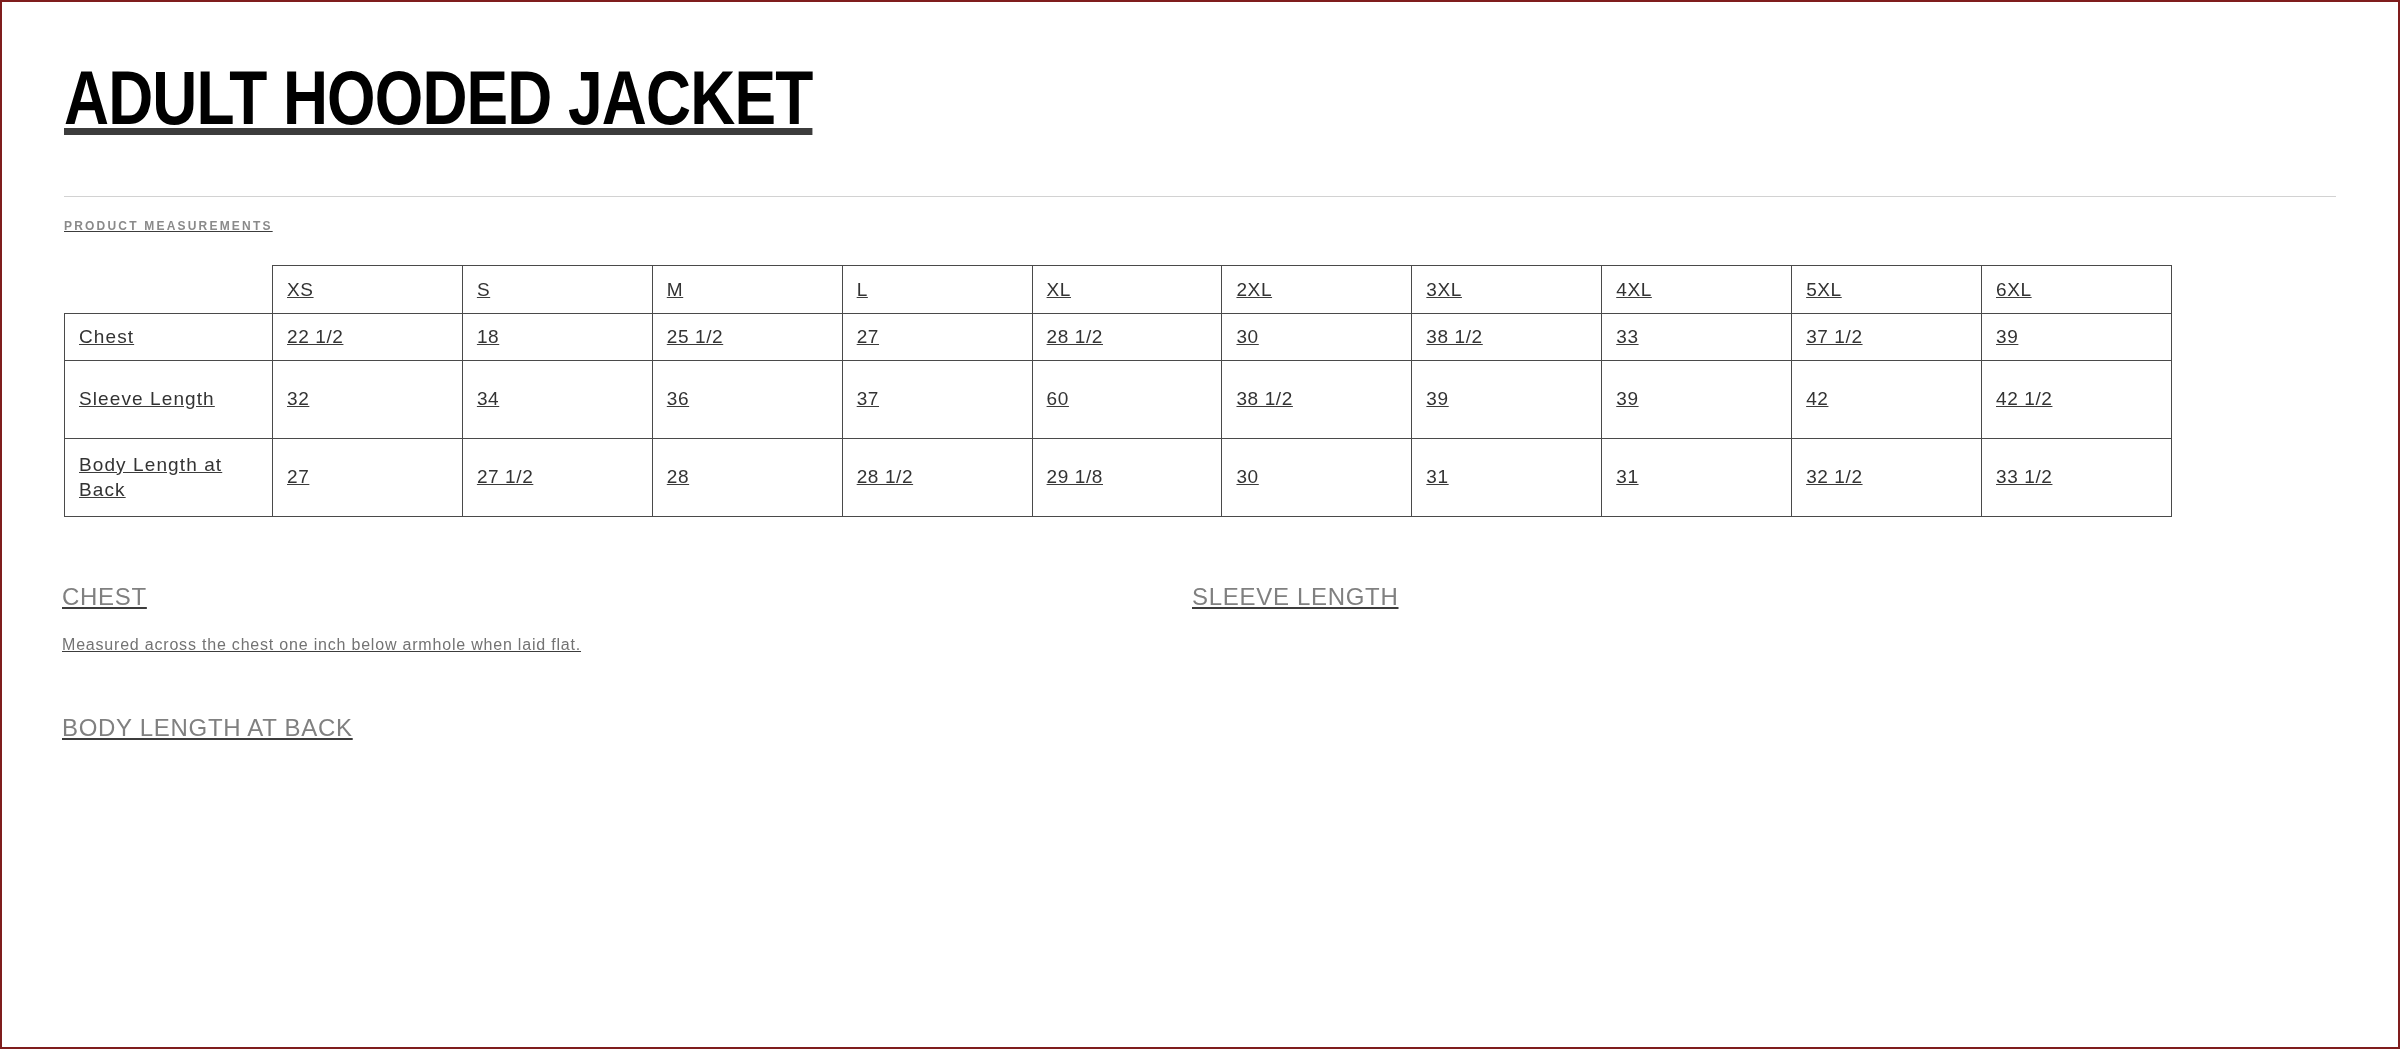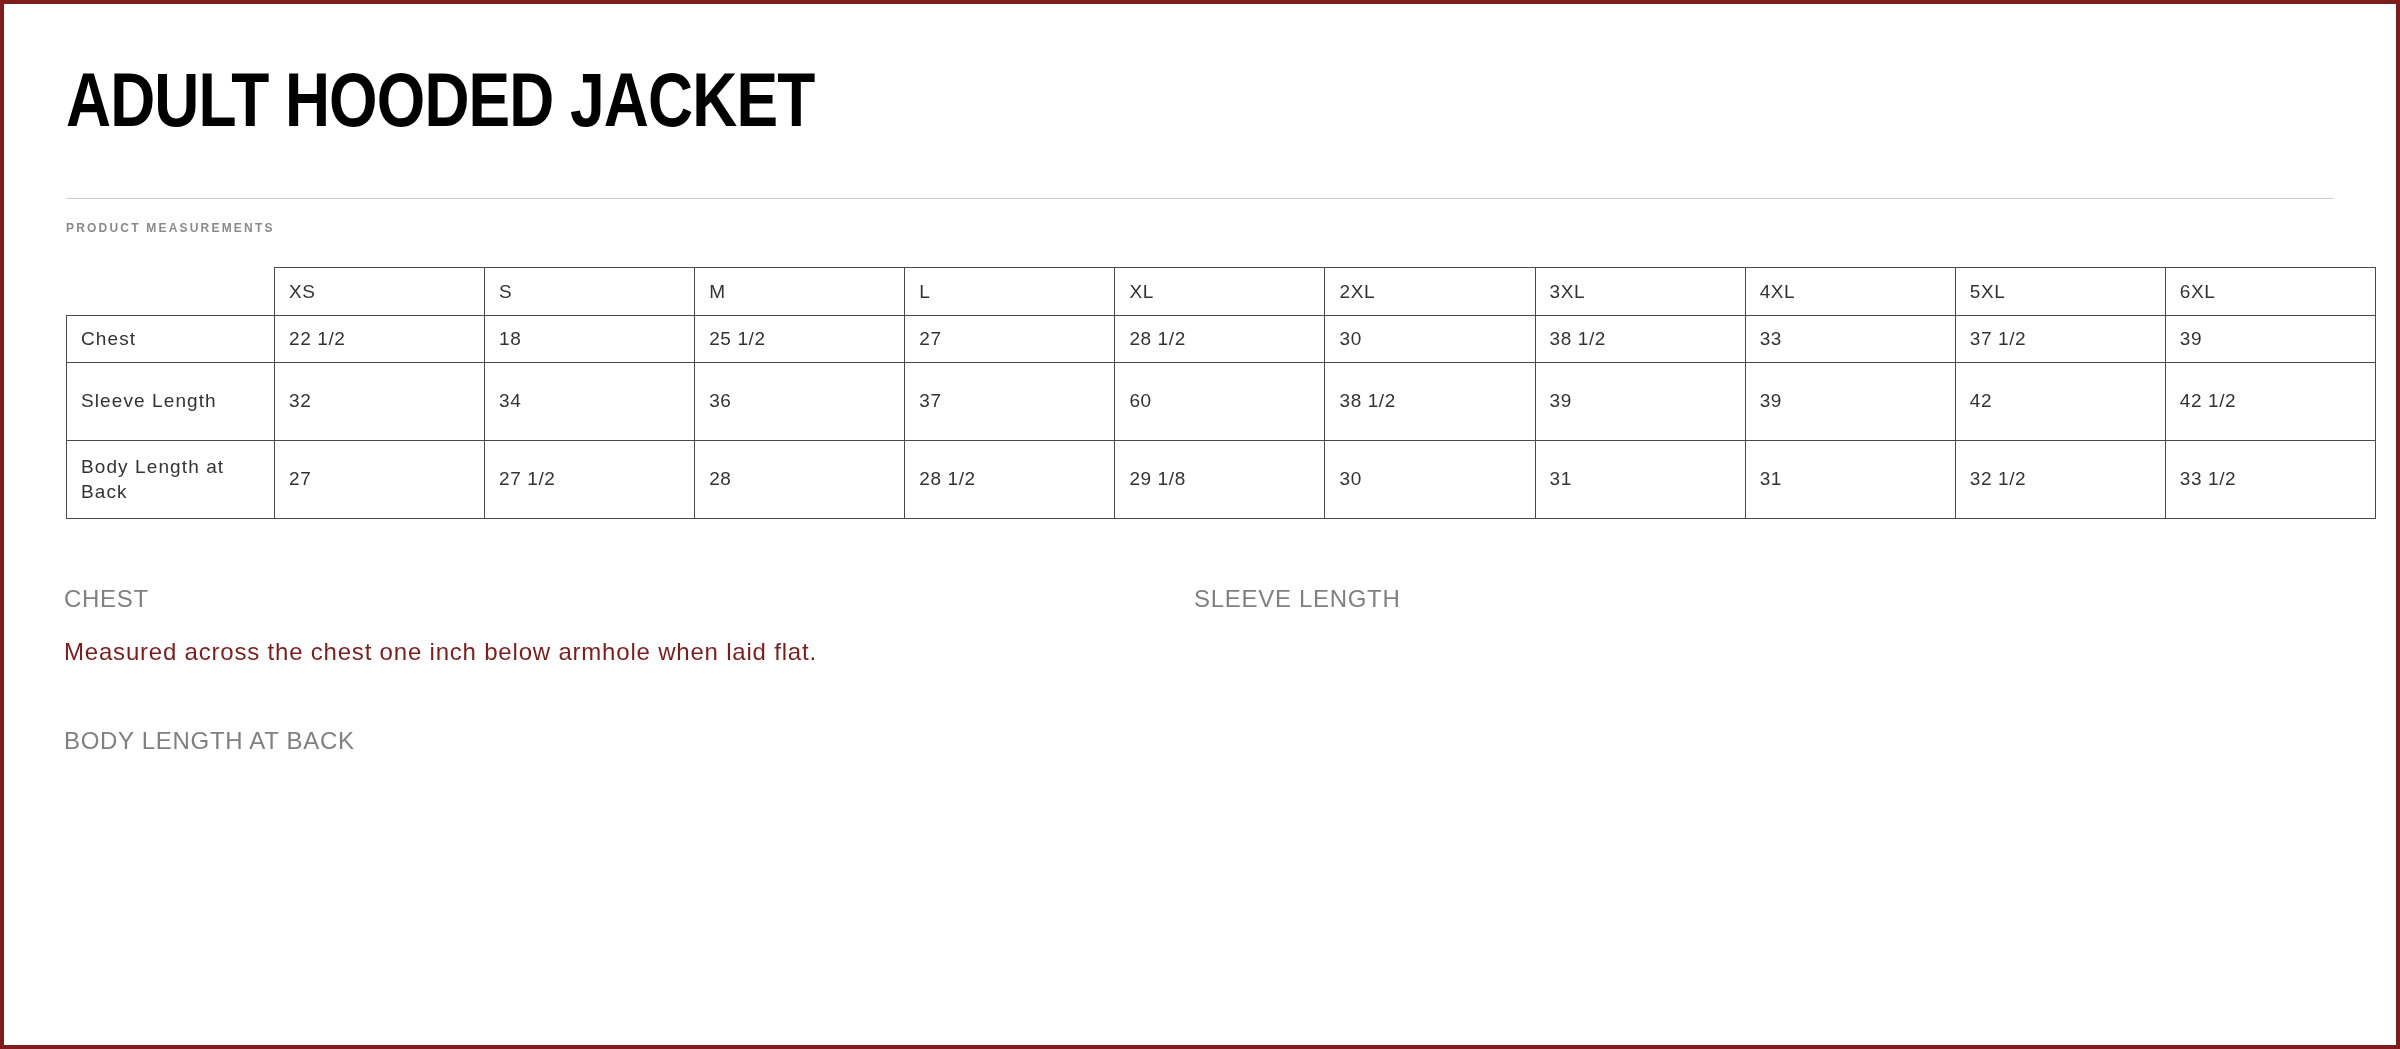--- a/index.html
+++ b/index.html
@@ -12,22 +12,23 @@
     height: 1049px;
     font-family: "Liberation Sans", sans-serif;
     color: #3c3c3c;
     overflow: hidden;
   }
   .page {
     position: relative;
     width: 2400px;
     height: 1049px;
     box-sizing: border-box;
-    border: 4px solid #7f1d1d;
+    border: 2px solid #7f1d1d;
     background: #fff;
+    text-decoration: underline;
   }
   .inner {
     padding: 0 30px;
   }
   .title {
     font-family: "Liberation Sans", sans-serif;
     font-weight: bold;
     font-size: 76px;
     line-height: 1;
     letter-spacing: -1px;
@@ -48,21 +49,21 @@
     letter-spacing: 2.2px;
     color: #8a8a8a;
   }
   .table-wrap {
     margin: 32px 0 0 32px;
     width: 2310px;
   }
   table.size-table {
     border-collapse: collapse;
     table-layout: fixed;
-    width: 2310px;
+    width: 2108px;
     font-size: 19px;
     color: #333;
   }
   table.size-table col.rowhead { width: 208px; }
   table.size-table th, table.size-table td {
     border: 1px solid #4a4a4a;
     padding: 10px 14px;
     text-align: left;
     vertical-align: middle;
     font-weight: normal;
@@ -97,22 +98,22 @@
     padding-right: 60px;
     margin-bottom: 58px;
   }
   .note-title {
     font-size: 24px;
     color: #808080;
     letter-spacing: 0.7px;
     margin-bottom: 22px;
   }
   .note-body {
-    font-size: 24px;
-    color: #7f1d1d;
+    font-size: 16px;
+    color: #737373;
     letter-spacing: 0.8px;
     line-height: 1.45;
     max-width: 1030px;
   }
 </style>
 </head>
 <body>
 
 <div class="page">
   <div class="inner">

